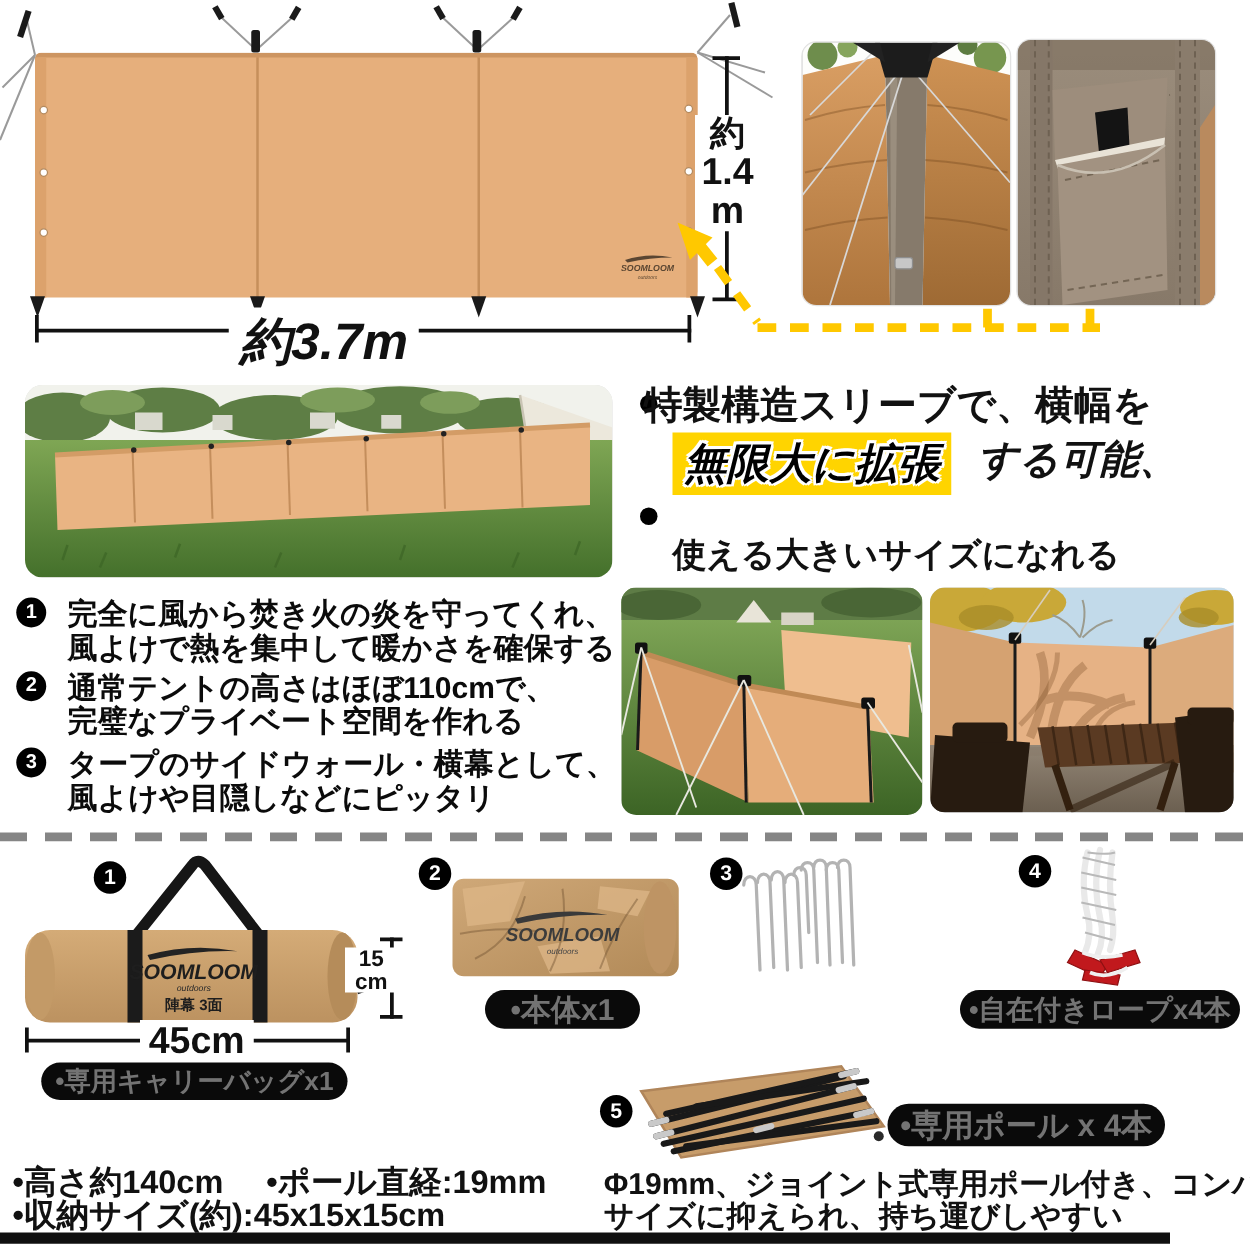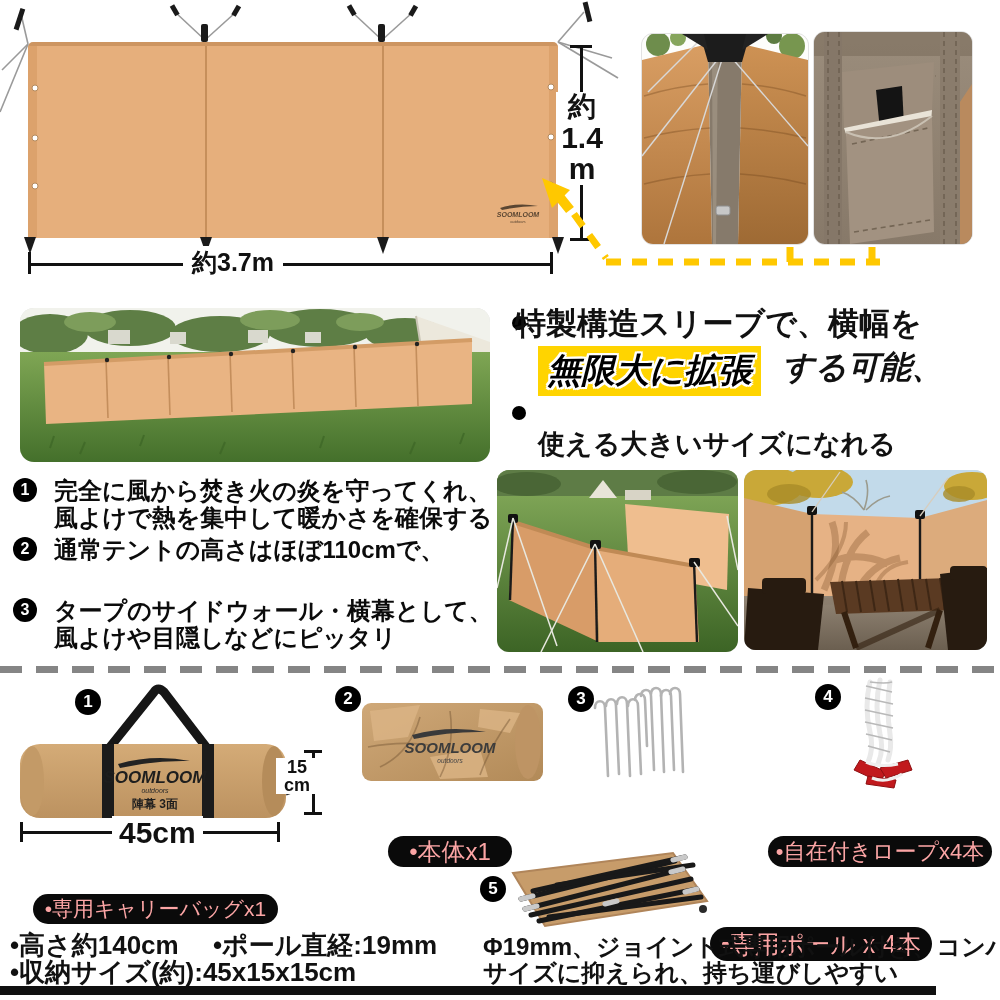--- a/index.html
+++ b/index.html
@@ -27,22 +27,22 @@
        align-items:center;justify-content:center;font-weight:700;}
   .num-s{width:24px;height:24px;font-size:16px;}
   .num-m{width:26px;height:26px;font-size:17px;}
   .listline{position:absolute;font-size:24px;font-weight:700;white-space:nowrap;color:#0b0b0b;margin-left:12px;}
   
   .photo{position:absolute;border-radius:12px;overflow:hidden;background:#ddd;}
   .photo svg{display:block;}
   
   .divider{position:absolute;left:0;top:666px;width:1000px;height:7px;
            background:repeating-linear-gradient(90deg,#858585 0 22px,transparent 22px 36px);}
-  .pill{position:absolute;background:#0A0A0A;color:#fca5a5;border-radius:30px;display:flex;
-        align-items:center;justify-content:center;font-weight:400;white-space:nowrap;margin-top:44px;}
+  .pill{position:absolute;background:#0A0A0A;color:#737373;border-radius:30px;display:flex;
+        align-items:center;justify-content:center;font-weight:700;white-space:nowrap;}
   .spec{position:absolute;font-size:26px;font-weight:700;white-space:nowrap;}
   .poledesc{position:absolute;font-size:24px;font-weight:600;white-space:nowrap;}
   .blackbar{position:absolute;left:0;top:986px;width:936px;height:9px;background:#101010;}
 </style>
 </head>
 <body>
 
 <div class="canvas">
 
   <div class="abs tarp">
@@ -90,21 +90,21 @@
         <circle cx="35" cy="186" r="3"></circle>
       <circle cx="551" cy="87" r="3"></circle>
         <circle cx="551" cy="137" r="3"></circle>
         <circle cx="551" cy="185" r="3"></circle>
     </g>
   </svg>
 
   <div class="abs dimline-h" style="left:28px;top:263px;width:525px;"></div>
   <div class="cap" style="left:28px;top:252px;width:3px;height:22px;"></div>
   <div class="cap" style="left:550px;top:252px;width:3px;height:22px;"></div>
-  <div class="dimlabel" style="left:183px;top:246px;font-size:25px;padding:0 9px;">約3.7m</div>
+  <div class="dimlabel" style="left:183px;top:246px;font-size:41px;padding:0 9px;font-style:italic;">約3.7m</div>
 
   <div class="abs dimline-v" style="left:580px;top:45px;height:195px;"></div>
   <div class="cap" style="left:570px;top:45px;width:22px;height:3px;"></div>
   <div class="cap" style="left:570px;top:238px;width:22px;height:3px;"></div>
   <div class="dimlabel" style="left:556px;top:92px;width:52px;text-align:center;line-height:1.06;">
     <div style="font-size:28px;">約</div>
     <div style="font-size:30px;">1.4</div>
     <div style="font-size:30px;">m</div>
   </div>
 
@@ -261,20 +261,21 @@
   </div>
   <div class="bigdot" style="left:512px;top:406px;"></div>
   <div class="abs feat2" style="left:538px;top:426px;">使える大きいサイズになれる</div>
 
   <div class="num num-s" style="left:13px;top:478px;">1</div>
   <div class="listline" style="left:42px;top:475px;">完全に風から焚き火の炎を守ってくれ、</div>
   <div class="listline" style="left:42px;top:502px;">風よけで熱を集中して暖かさを確保する</div>
 
   <div class="num num-s" style="left:13px;top:537px;">2</div>
   <div class="listline" style="left:42px;top:534px;">通常テントの高さはほぼ110cmで、</div>
+  <div class="listline" style="left:42px;top:561px;">完璧なプライベート空間を作れる</div>
 
   <div class="num num-s" style="left:13px;top:598px;">3</div>
   <div class="listline" style="left:42px;top:595px;">タープのサイドウォール・横幕として、</div>
   <div class="listline" style="left:42px;top:622px;">風よけや目隠しなどにピッタリ</div>
 
   <div class="photo" style="left:497px;top:470px;width:241px;height:182px;">
     <svg width="241" height="182" viewBox="0 0 241 182">
       <defs>
         <linearGradient id="grass2" x1="0" y1="0" x2="0" y2="1">
           <stop offset="0" stop-color="#88AE5D"></stop>

